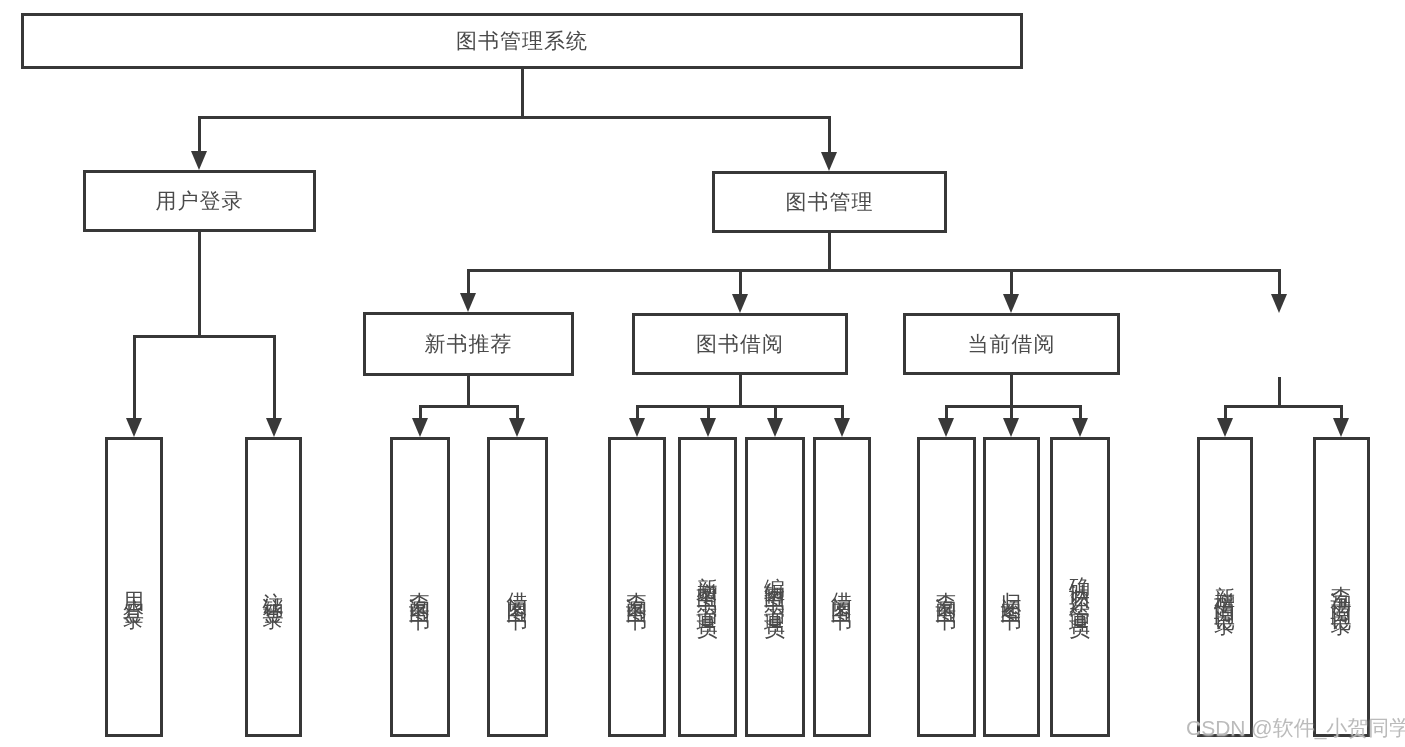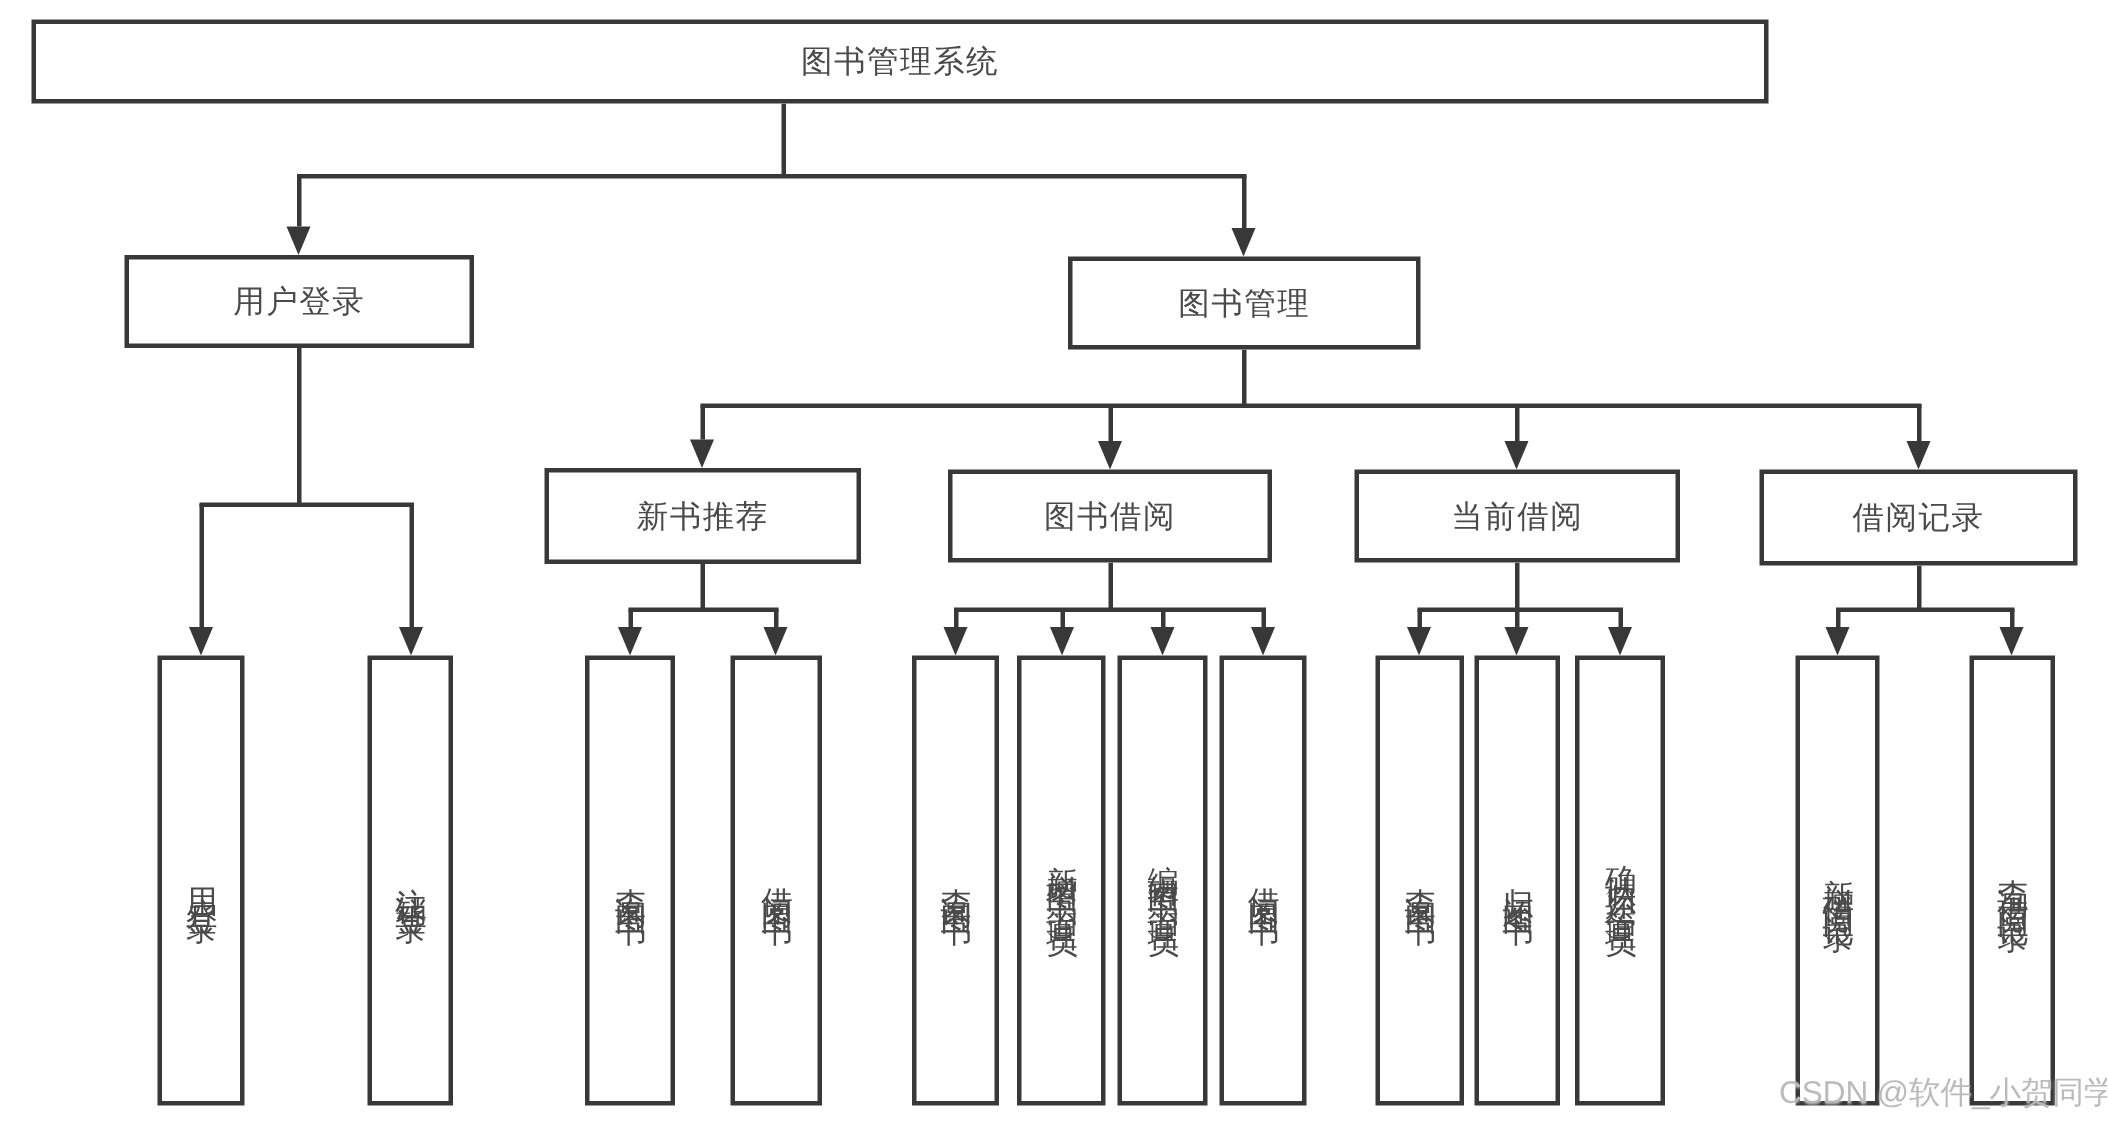--- a/index.html
+++ b/index.html
@@ -91,42 +91,39 @@
   <div class="vline" style="left:1079px;top:406px;height:12px"></div>
   <div class="arrow" style="left:1072px;top:418px"></div>
 
   <div class="vline" style="left:1278px;top:377px;height:29px"></div>
   <div class="hline" style="left:1224px;top:405px;width:119px"></div>
   <div class="vline" style="left:1224px;top:406px;height:12px"></div>
   <div class="arrow" style="left:1217px;top:418px"></div>
   <div class="vline" style="left:1340px;top:406px;height:12px"></div>
   <div class="arrow" style="left:1333px;top:418px"></div>
 
-  <div class="hbox" style="left:21px;top:13px;width:1158px;height:56px">
+  <div class="hbox" style="left:21px;top:13px;width:1002px;height:56px">
     <span>图书管理系统</span>
   </div>
 
   <div class="hbox" style="left:83px;top:170px;width:233px;height:62px">
     <span>用户登录</span>
   </div>
   <div class="hbox" style="left:363px;top:312px;width:211px;height:64px">
     <span>新书推荐</span>
   </div>
 
   <div class="hbox" style="left:712px;top:171px;width:235px;height:62px">
     <span>图书管理</span>
   </div>
   <div class="hbox" style="left:903px;top:313px;width:217px;height:62px">
     <span>当前借阅</span>
   </div>
   <div class="hbox" style="left:632px;top:313px;width:216px;height:62px">
     <span>图书借阅</span>
-  </div>
-  <div class="hbox" style="left:1173px;top:313px;width:212px;height:64px">
-    <span>借阅记录</span>
   </div>
 
   <div class="vbox" style="left:105px;top:437px;width:58px;height:300px">
     <span>用户登录</span>
   </div>
   <div class="vbox" style="left:245px;top:437px;width:57px;height:300px">
     <span>注销登录</span>
   </div>
 
   <div class="vbox" style="left:390px;top:437px;width:60px;height:300px">

